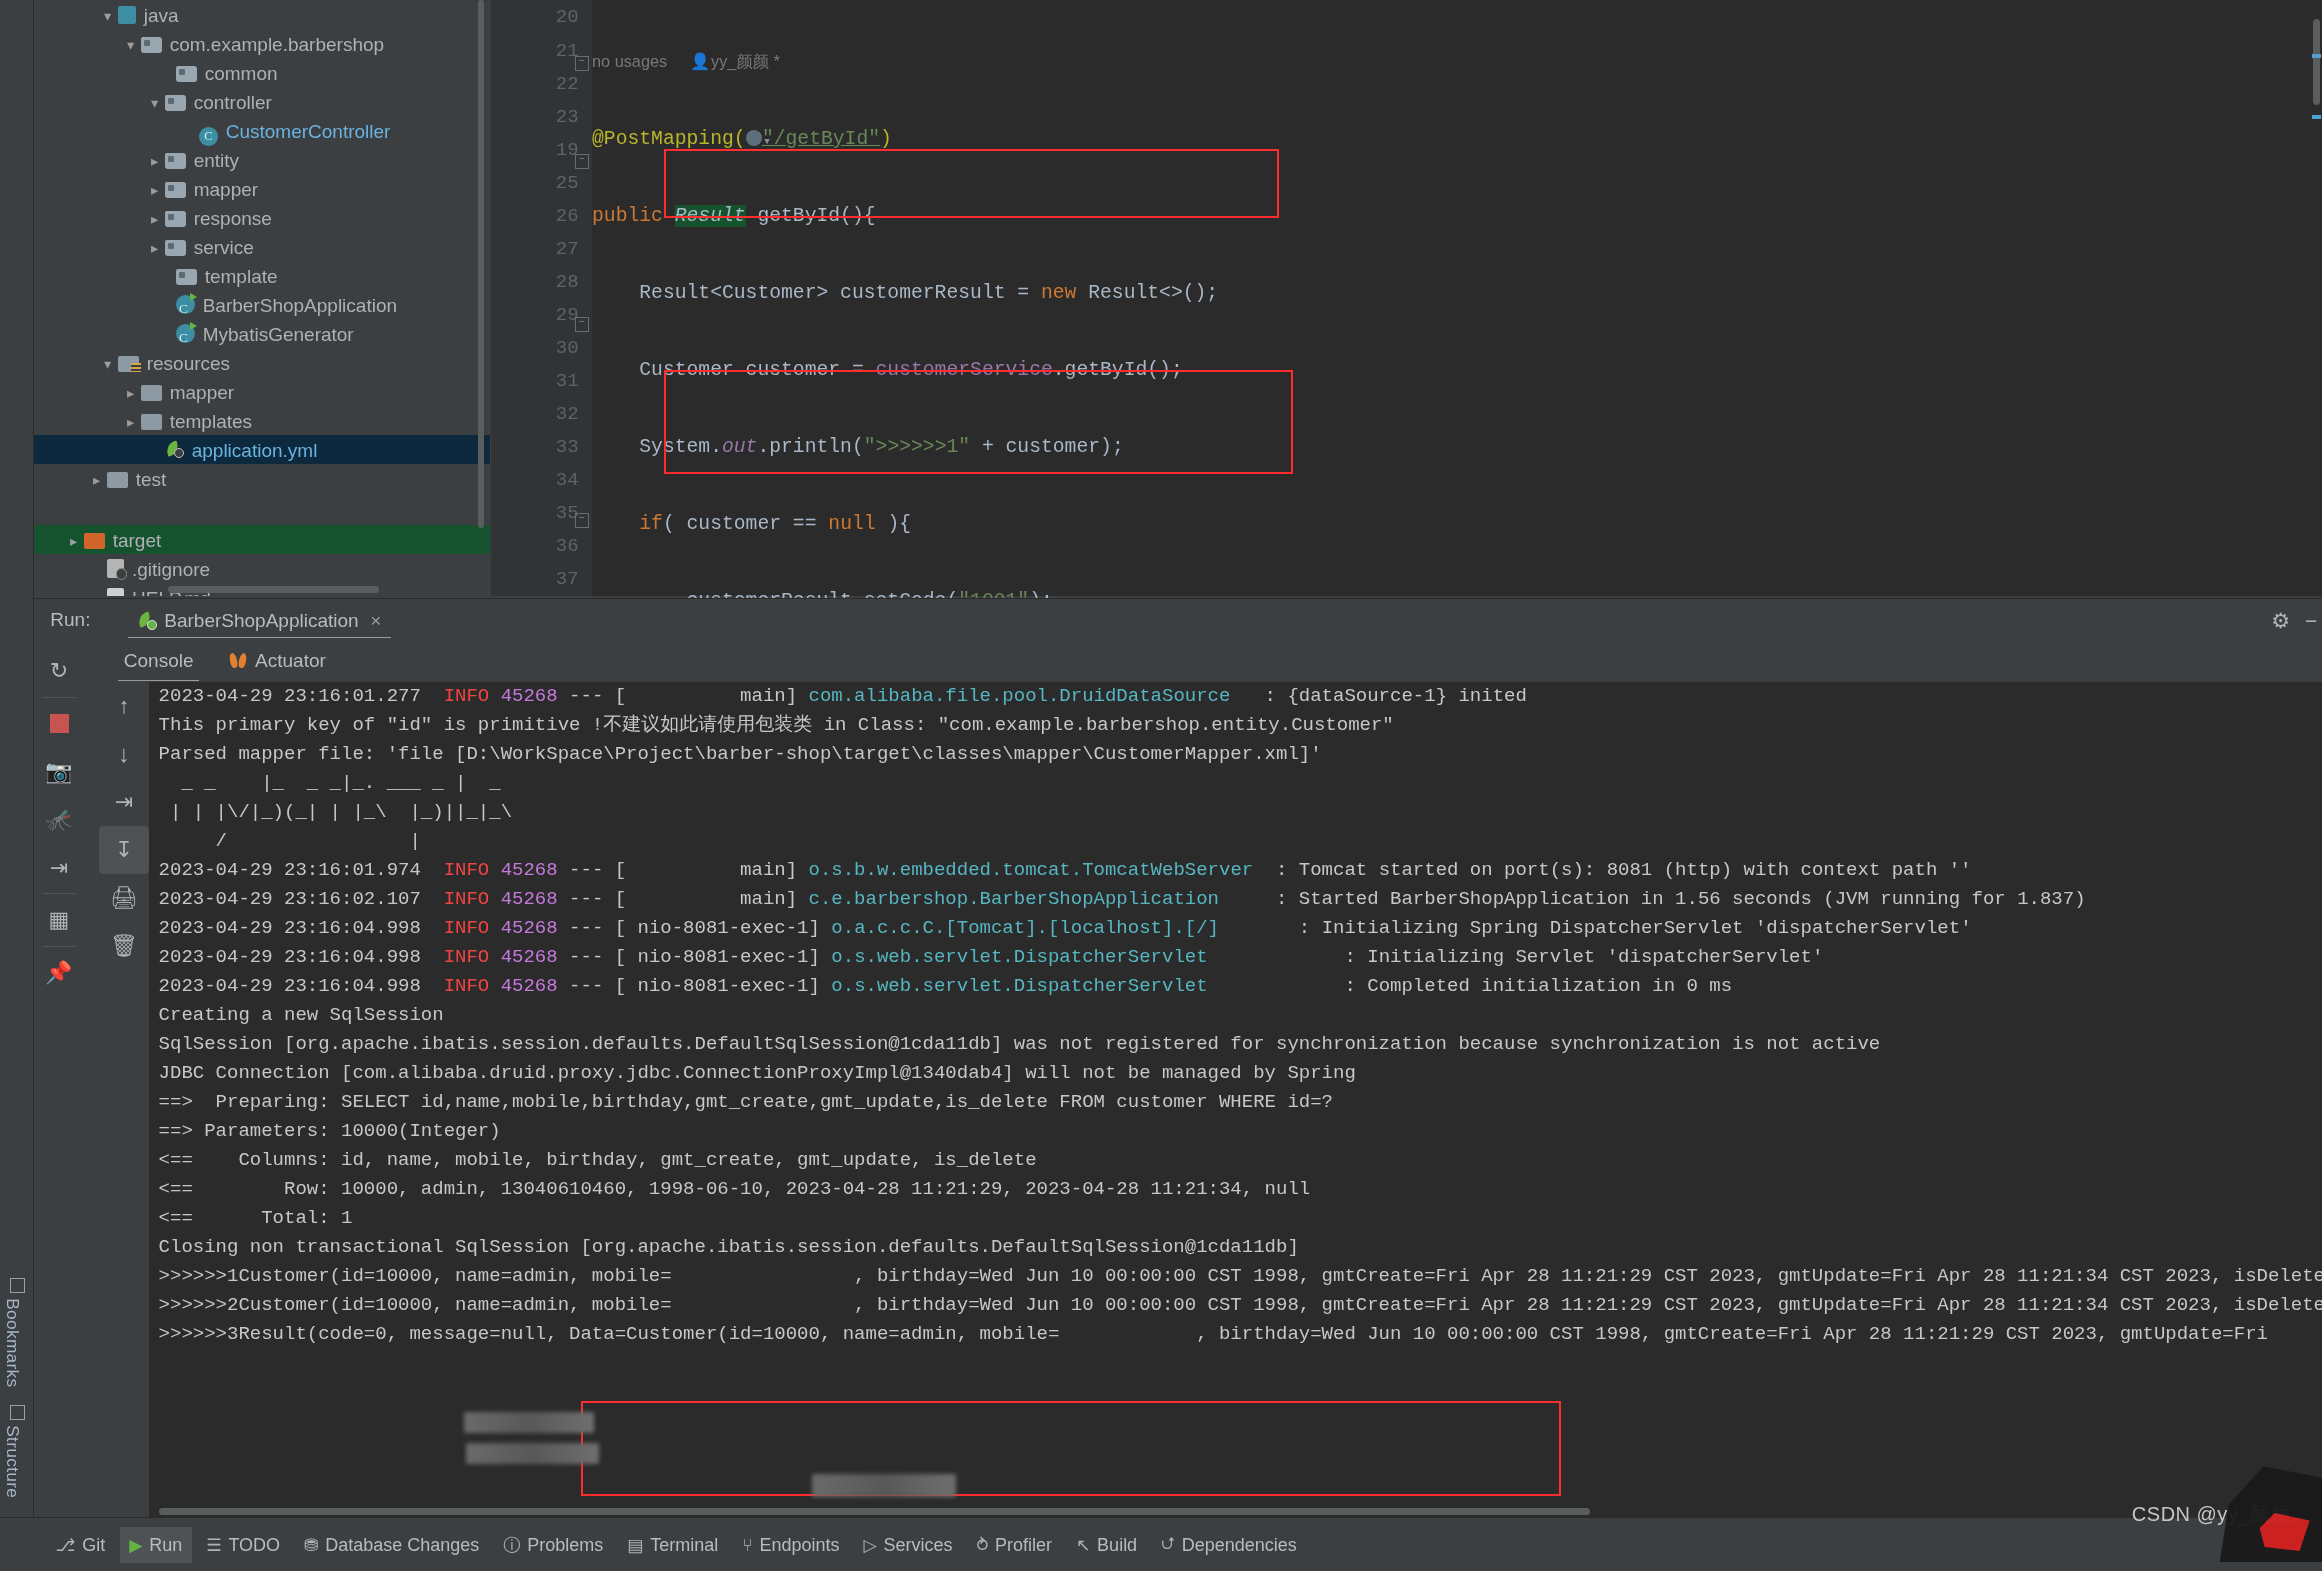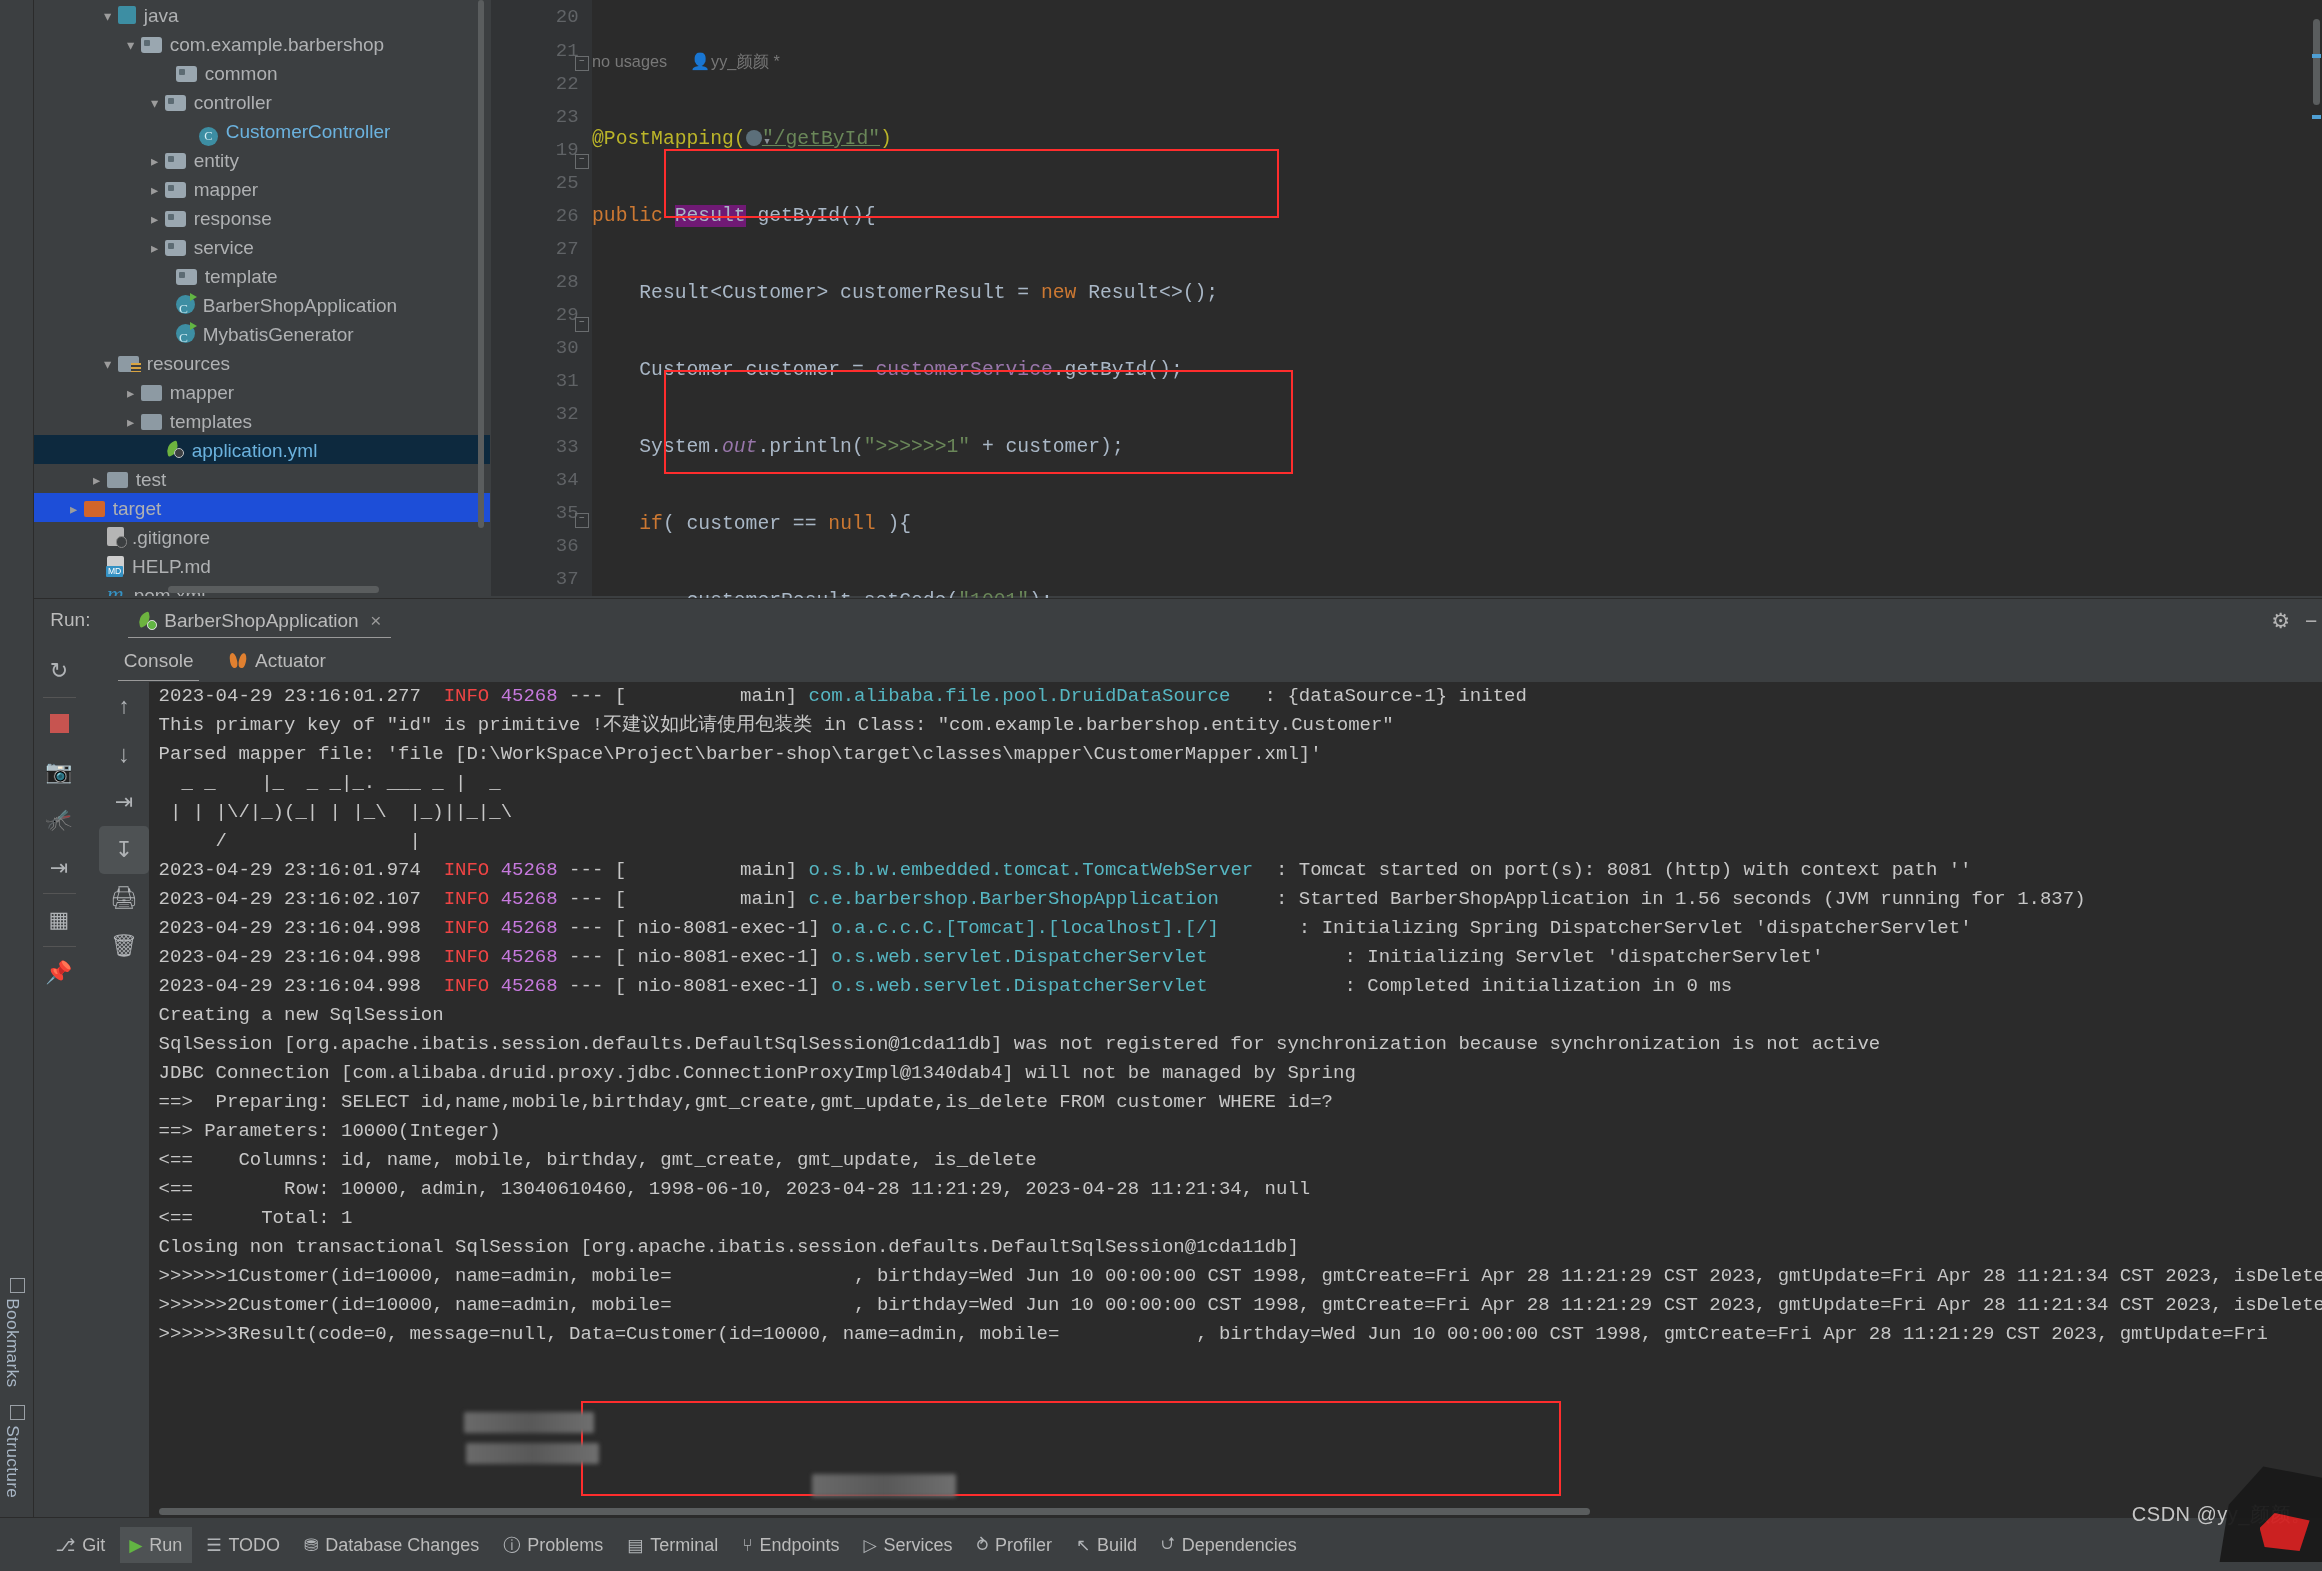--- a/index.html
+++ b/index.html
@@ -38,21 +38,21 @@
   .tree-panel {
     position: absolute; left: 34px; top: 0; width: 456px; height: 596px;
     background: #3c3f41; overflow: hidden;
   }
   .tree-row {
     position: relative; height: 29px; line-height: 29px;
     font-size: 19px; color: #afb1b3; white-space: nowrap;
     padding-left: 0; cursor: default;
   }
   .tree-row.sel-blue { background: #0d293e; }
-  .tree-row.sel-brown { background: #1d4ed8; }
+  .tree-row.sel-brown { background: #14532d; margin-top: 32px; }
   .tree-row .arrow {
     display: inline-block; width: 21px; text-align: center;
     color: #9c9c9c; font-size: 14.4px;
   }
   .tree-row .arrow.open::before { content: "\25BE"; }
   .tree-row .arrow.closed::before { content: "\25B8"; }
   .tree-row .arrow.none::before { content: ""; }
   .ico {
     display: inline-block; width: 23px; height: 17.3px; vertical-align: -2.9px;
     margin-right: 7.7px; position: relative;
@@ -154,21 +154,21 @@
     white-space: pre; color: #a9b7c6;
   }
   .code .ln { height: 33px; line-height: 33px; }
   .kw  { color: #cc7832; }
   .str { color: #6a8759; }
   .fld { color: #9876aa; font-style: italic; }
   .ann { color: #bbb529; margin-top: 48px; }
   .svc { color: #9876aa; }
   .hint{ color: #787878; font-size: 16.3px; font-family: "Liberation Sans", sans-serif; }
   .author { color: #787878; font-size: 16.3px; font-family: "Liberation Sans", sans-serif; }
-  .sel-word { background: #701a75; }
+  .sel-word { background: #14532d; font-style: italic; }
   .url-lnk { color: #6a8759; text-decoration: underline; }
   .globe {
     display: inline-block; width: 16.3px; height: 16.3px; border-radius: 50%;
     background: #5c6f7a; vertical-align: -1.9px; position: relative;
   }
   .globe::after {
     content: "\25BE"; position: absolute; left: 17.3px; top: -4.8px;
     color: #8a9199; font-size: 13.4px;
   }
   .redbox {

